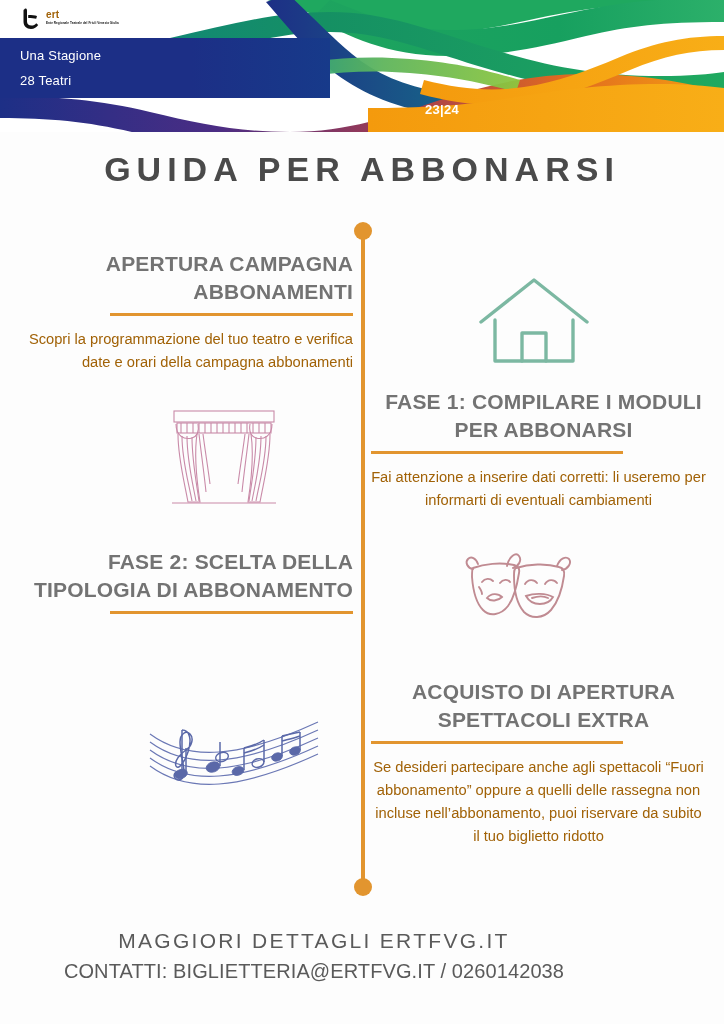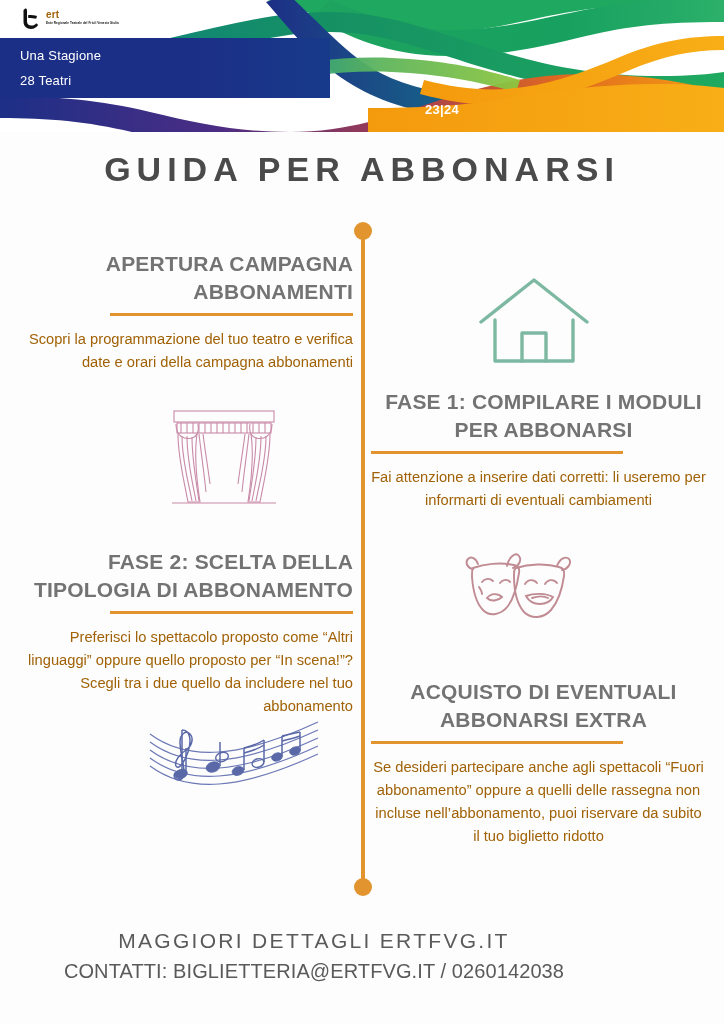--- a/index.html
+++ b/index.html
@@ -365,21 +365,20 @@
       <path d="M64 54 C 72 51 84 51 91 55 C 86 64 70 65 64 54 Z"></path>
       <path d="M70 56 C 76 54 82 54 86 56"></path>
       <path d="M95 24 C 98 16 104 14 107 17 C 110 21 106 27 100 28"></path>
     </g>
   </svg>
 </div>
 
 <div class="step step-left" style="top:548px;">
   <div class="step-heading">FASE 2: SCELTA DELLA TIPOLOGIA DI ABBONAMENTO</div>
   <div class="step-rule rule-left"></div>
-  <div class="step-body body-left">Preferisci lo spettacolo proposto come “Altri linguaggi” oppure quello proposto per “In scena!”? Scegli tra i due quello da includere nel tuo abbonamento</div>
 </div>
 
 <div class="icon-wrap" style="left:148px; top:708px;">
   <svg width="172" height="92" viewBox="0 0 172 92">
     <g fill="none" stroke="#6b78b5" stroke-width="1.15">
       <path d="M2 34 C 40 62 92 58 170 22"></path>
       <path d="M2 42 C 40 70 92 66 170 30"></path>
       <path d="M2 50 C 40 78 92 74 170 38"></path>
       <path d="M2 58 C 40 86 92 82 170 46"></path>
       <path d="M2 26 C 40 54 92 50 170 14"></path>
@@ -408,21 +407,21 @@
       <ellipse cx="147" cy="43" rx="5.5" ry="4" transform="rotate(-18 147 43)"></ellipse>
     </g>
     <g fill="none" stroke="#5a68a8" stroke-width="1.4">
       <ellipse cx="110" cy="55" rx="6" ry="4.2" transform="rotate(-18 110 55)"></ellipse>
       <ellipse cx="74" cy="49" rx="6.5" ry="4.5" transform="rotate(-18 74 49)"></ellipse>
     </g>
   </svg>
 </div>
 
 <div class="step step-right" style="top:678px;">
-  <div class="step-heading">ACQUISTO DI EVENTUALI ABBONARSI EXTRA</div>
+  <div class="step-heading">ACQUISTO DI APERTURA SPETTACOLI EXTRA</div>
   <div class="step-rule rule-right" style="width:252px;"></div>
   <div class="step-body body-right">Se desideri partecipare anche agli spettacoli “Fuori abbonamento” oppure a quelli delle rassegna non incluse nell’abbonamento, puoi riservare da subito il tuo biglietto ridotto</div>
 </div>
 
 <div class="footer">
   <div class="footer-line1">MAGGIORI DETTAGLI ERTFVG.IT</div>
   <div class="footer-line2">CONTATTI: BIGLIETTERIA@ERTFVG.IT / 0260142038</div>
 </div>
 
 </body></html>

